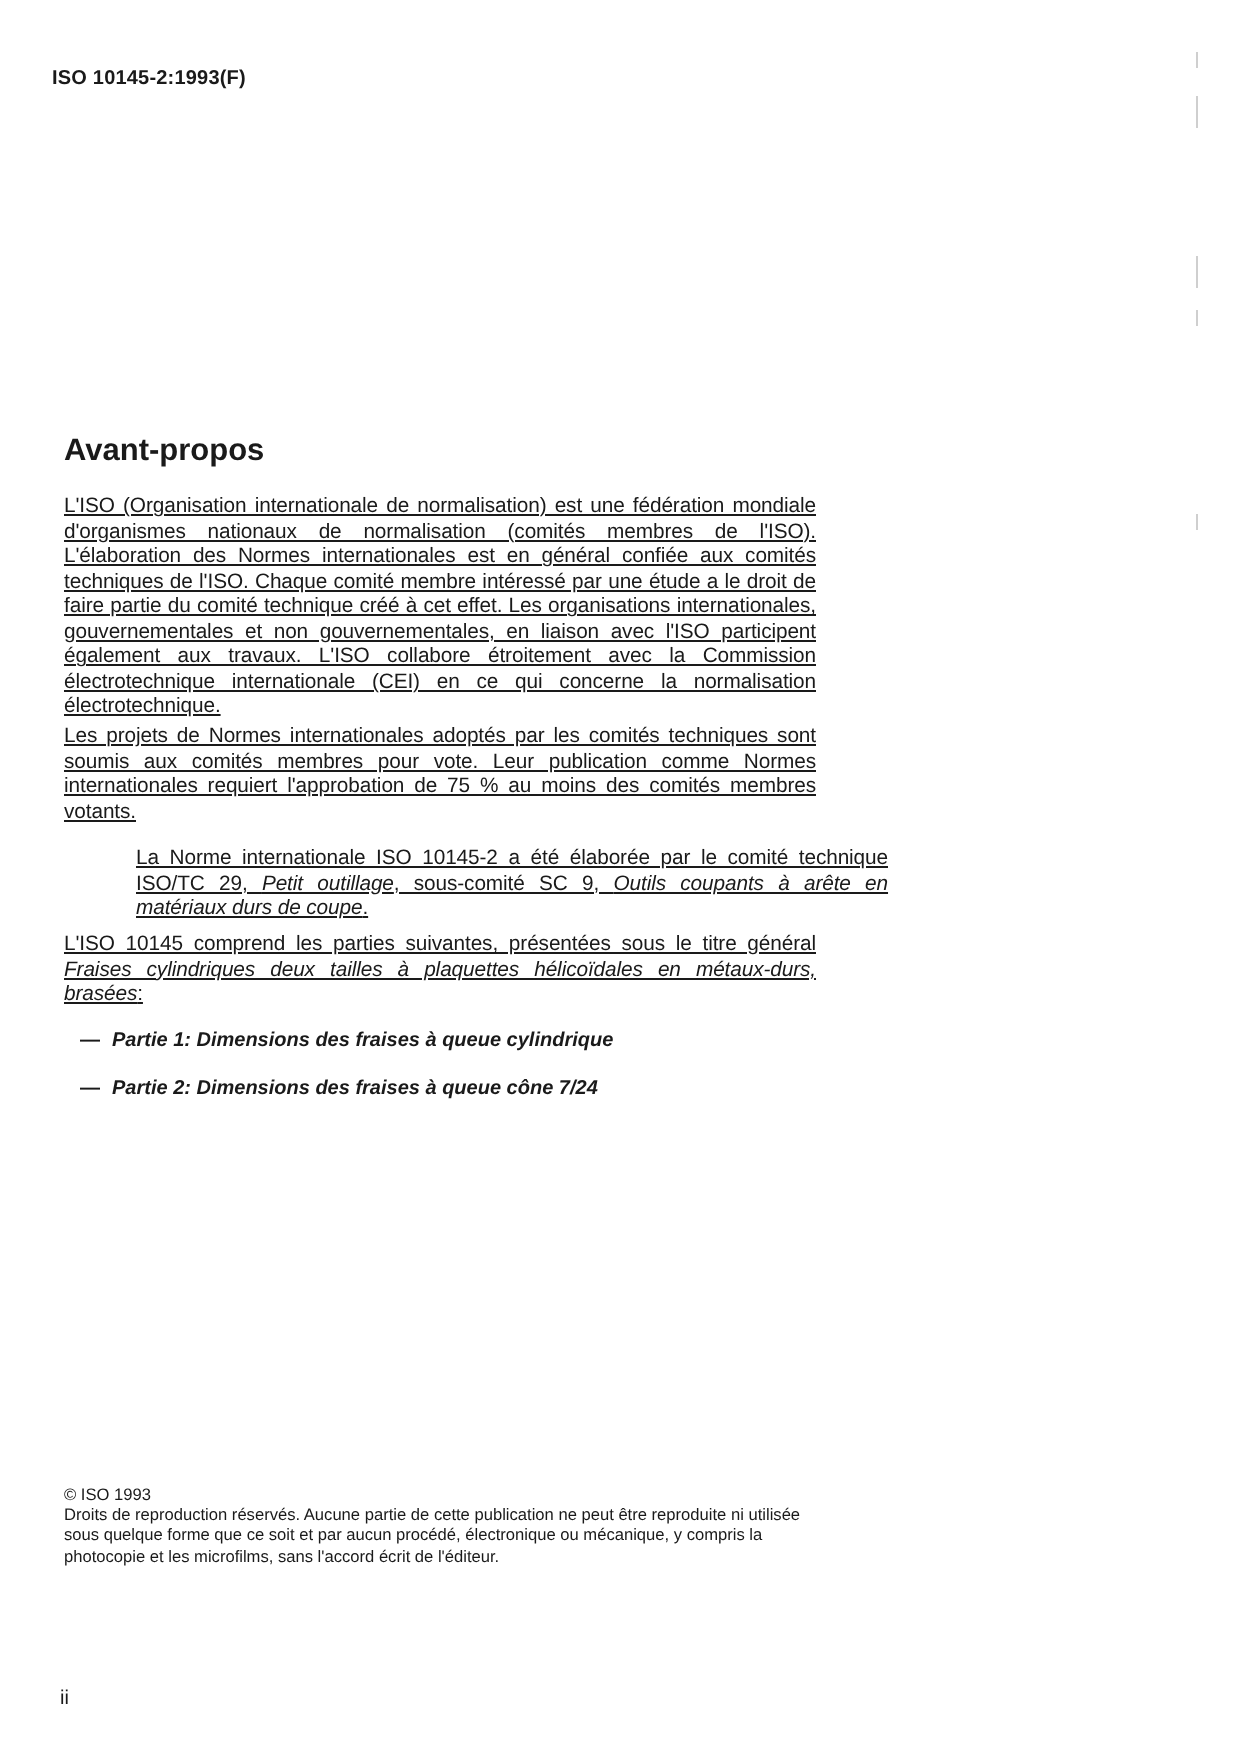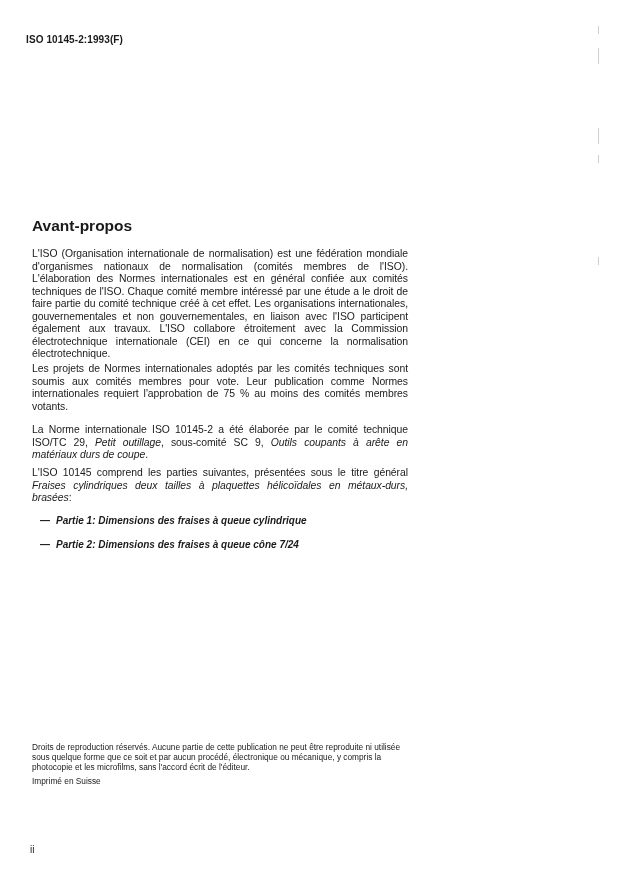--- a/index.html
+++ b/index.html
@@ -13,24 +13,24 @@
     }
     .heading {
       position: absolute; left: 32px; top: 217px;
       font-size: 15.5px; font-weight: bold; margin: 0; text-align: right;
     }
     .body-col {
       position: absolute; left: 32px; width: 376px;
       font-size: 10.4px; line-height: 12.55px; text-align: justify;
       letter-spacing: -0.05px;
     }
-    .body-col p { margin: 0; }
+    .body-col p { margin: 0; text-decoration: underline; }
     .p1 { top: 248px; }
     .p2 { top: 363px; }
-    .p3 { top: 424px; }
+    .p3 { top: 424px; margin-left: 36px; }
     .p4 { top: 467px; }
     .list { position: absolute; left: 40px; font-size: 10px; font-style: italic; font-weight: bold; }
     .li1 { top: 515px; }
     .li2 { top: 539px; }
     .dash { font-style: normal; margin-right: 6px; }
     .copyright {
       position: absolute; left: 32px; top: 742px; width: 380px;
       font-size: 8.3px; line-height: 10.2px;
     }
     .copyright p { margin: 0; }
@@ -64,22 +64,22 @@
 </div>
 
 <div class="list li1">
   <span class="dash">—</span><span>Partie 1: Dimensions des fraises à queue cylindrique</span>
 </div>
 <div class="list li2">
   <span class="dash">—</span><span>Partie 2: Dimensions des fraises à queue cône 7/24</span>
 </div>
 
 <div class="copyright">
+  <p>© ISO 1993</p>
   <p>Droits de reproduction réservés. Aucune partie de cette publication ne peut être reproduite ni utilisée sous quelque forme que ce soit et par aucun procédé, électronique ou mécanique, y compris la photocopie et les microfilms, sans l'accord écrit de l'éditeur.</p>
-  <p class="printed">Imprimé en Suisse</p>
 </div>
 
 <div class="page-num">ii</div>
 
 <div class="scan-mark" style="top:26px;height:8px;"></div>
 <div class="scan-mark" style="top:48px;height:16px;"></div>
 <div class="scan-mark" style="top:128px;height:16px;"></div>
 <div class="scan-mark" style="top:155px;height:8px;"></div>
 <div class="scan-mark" style="top:257px;height:8px;"></div>
 

